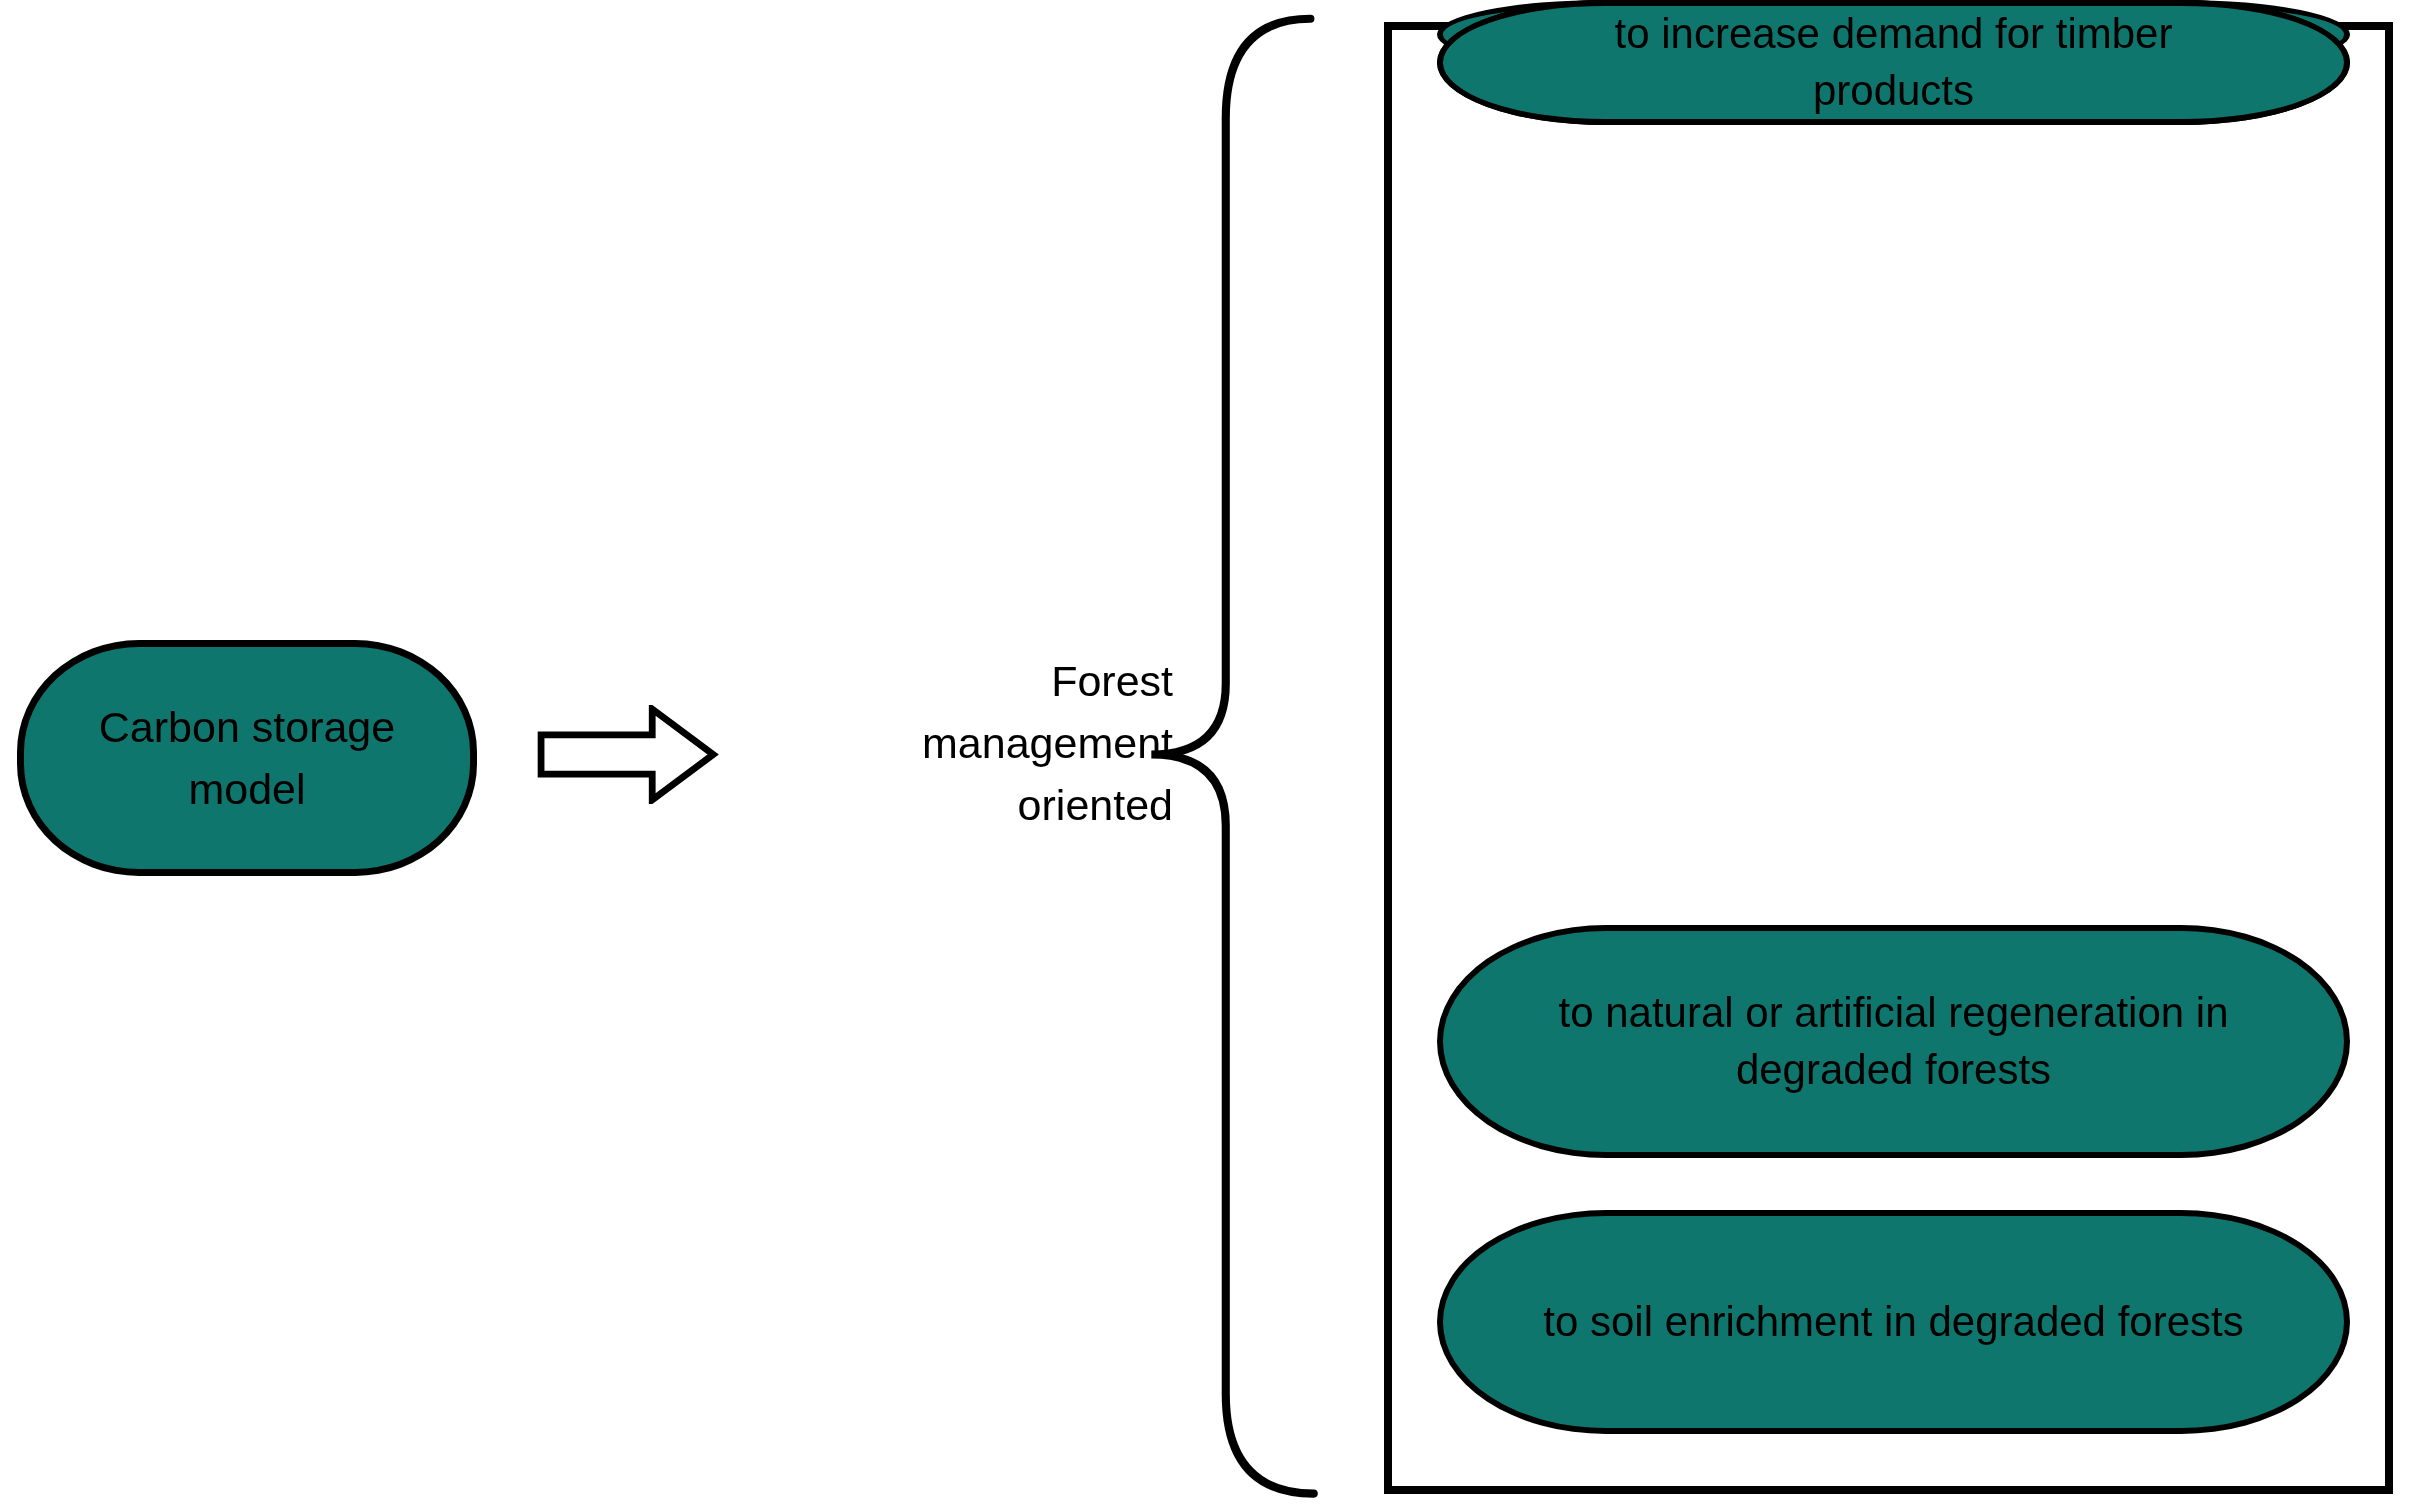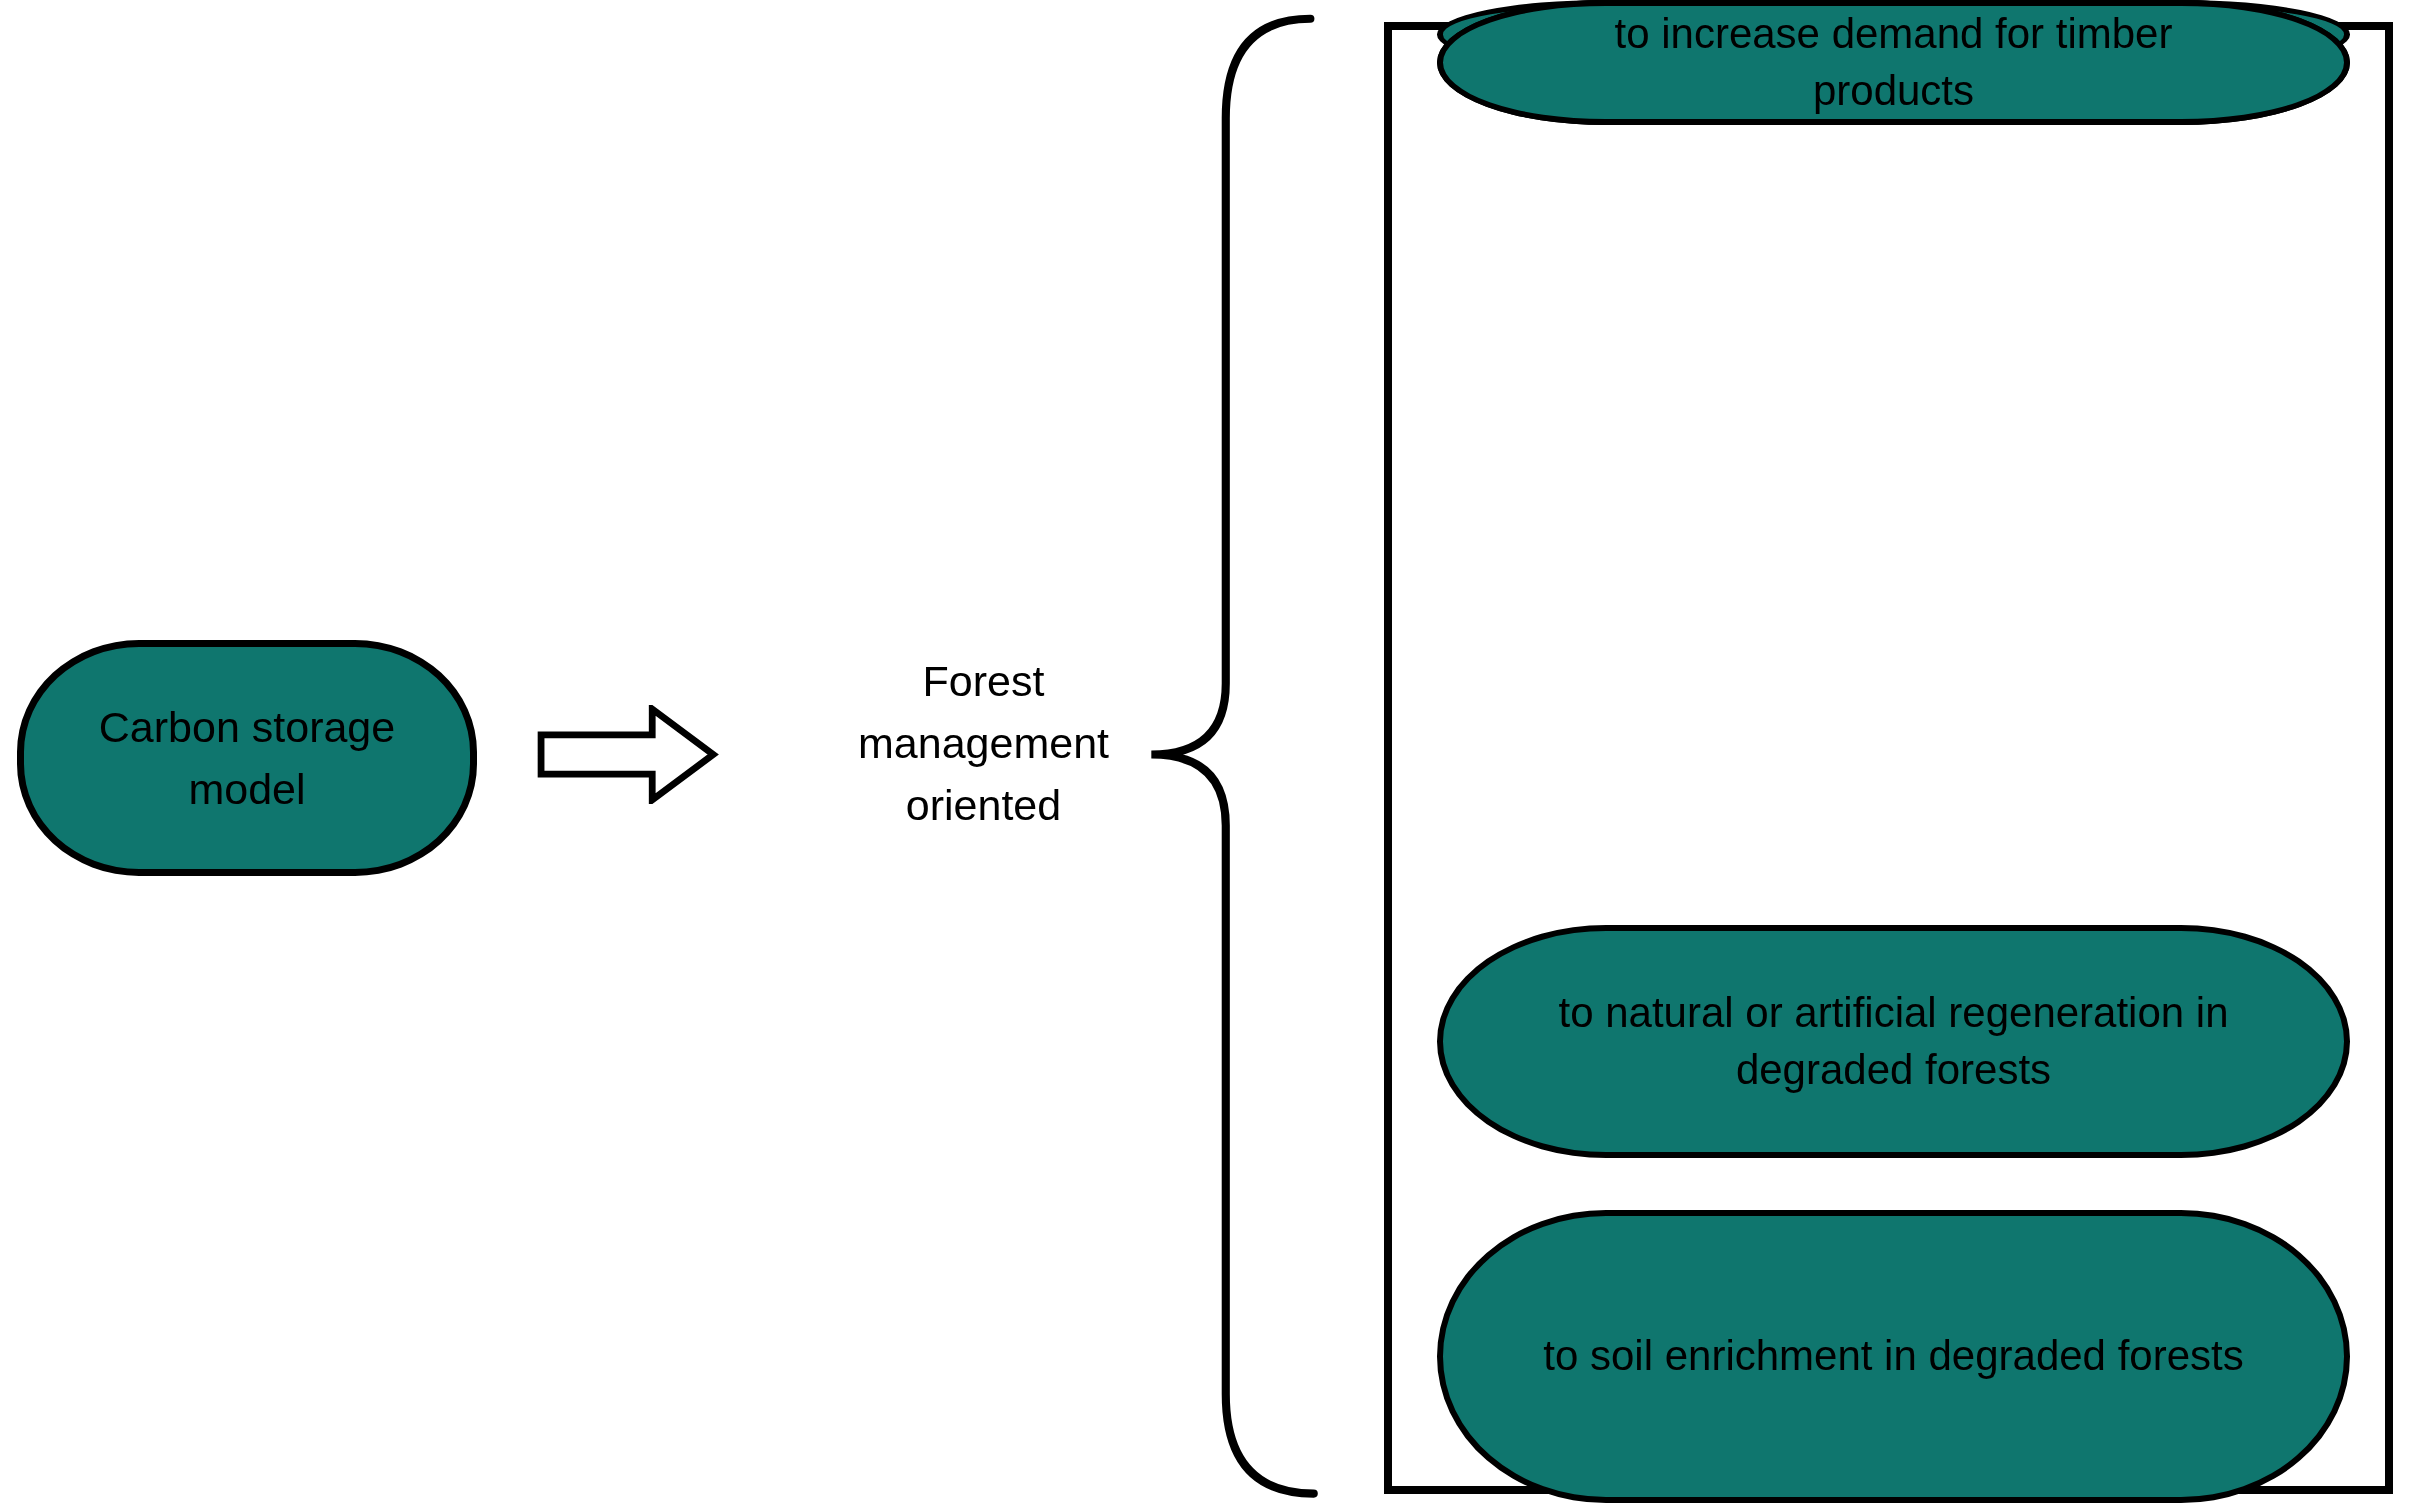--- a/index.html
+++ b/index.html
@@ -52,21 +52,21 @@
   }
 
   #category-label {
     position: absolute;
     left: 794px;
     top: 651px;
     width: 379px;
     font-size: 43px;
     line-height: 1.44;
     white-space: pre-line;
-    text-align: center;
+    text-align: right;
   }
 
   #brace-icon {
     position: absolute;
     left: 1114px;
     top: 10.2px;
     width: 210px;
     height: 1489px;
   }
 
@@ -87,21 +87,21 @@
     border-radius: 169px / 50%;
     font-size: 42px;
     line-height: 1.35;
     padding: 0 41px;
   }
 
   .outcome:nth-of-type(1) { top: 77px;  height: 234px; }
   .outcome:nth-of-type(2) { top: 364px;  height: 234px; }
   .outcome:nth-of-type(3) { top: 646px;  height: 235px; }
   .outcome:nth-of-type(4) { top: 925px; height: 233px; }
-  .outcome:nth-of-type(5) { top: 1210px; height: 293px; }
+  .outcome:nth-of-type(5) { top: 1210px; height: 224px; }
 </style>
 </head>
 <body>
 
 <div class="diagram">
 
   <div class="stadium" id="model-node">Carbon storage
 model</div>
 
   <svg id="arrow-icon" viewBox="0 0 270 146" xmlns="http://www.w3.org/2000/svg">

